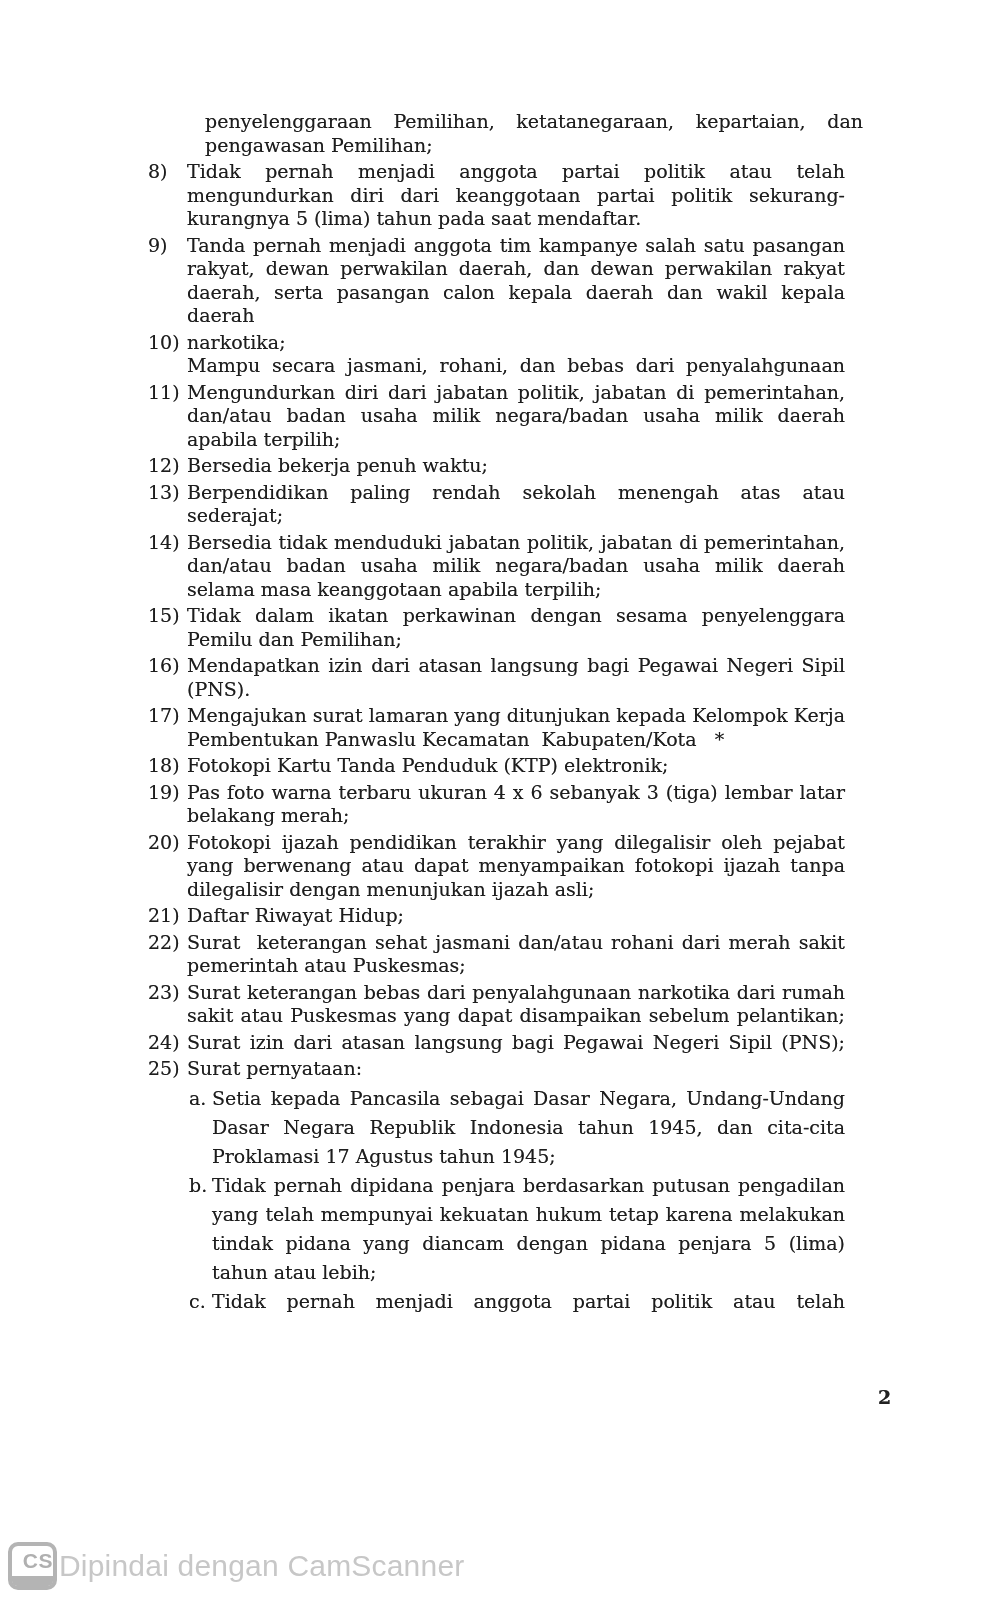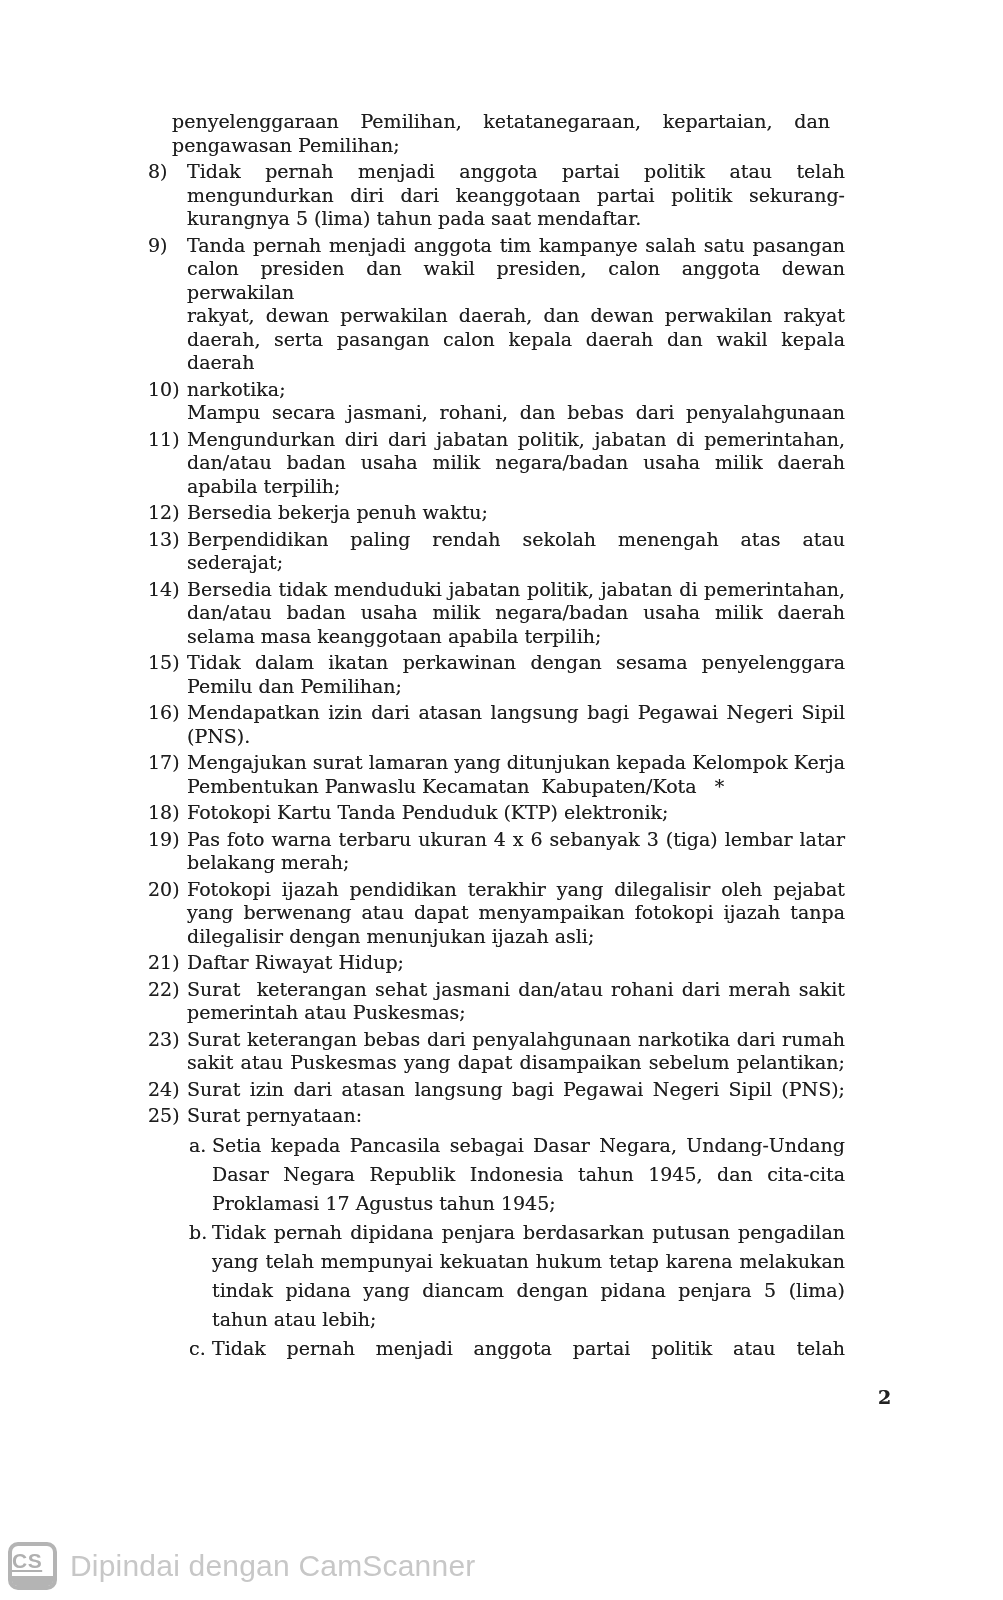--- a/index.html
+++ b/index.html
@@ -8,21 +8,21 @@
     font-family:"DejaVu Serif","Liberation Serif",serif;
   }
   .page{position:relative;width:1003px;height:1600px;background:#ffffff;}
   .content{
     position:absolute;left:148px;top:110px;width:697px;
     color:#1d1d1d;font-size:19px;
     text-shadow:0 0 0.5px rgba(20,20,20,0.55);
   }
   .line{line-height:23.5px;white-space:pre-wrap;}
   .line.j{text-align:justify;text-align-last:justify;}
-  .cont{margin-left:24px;width:658px;margin-bottom:3px;}
+  .cont{margin-left:57px;width:658px;margin-bottom:3px;}
   .item{display:flex;margin-bottom:3px;}
   .item .num{width:39px;flex:none;}
   .item .body{width:658px;flex:none;}
   #sublist{margin-left:41px;width:656px;margin-top:3px;}
   .sub{display:flex;}
   .sub .label{width:23px;flex:none;line-height:29px;}
   .sub .body{width:633px;flex:none;}
   .sub .line{line-height:29px;}
   .pagenum{
     position:absolute;left:878px;top:1386px;
@@ -31,30 +31,30 @@
   }
   .footer{
     position:absolute;left:8px;top:1540px;height:52px;
     display:flex;align-items:center;
   }
   .cs-icon{
     position:relative;width:49px;height:48px;box-sizing:border-box;
     border:4px solid #b4b4b4;border-radius:10px;background:#fff;flex:none;
   }
   .cs-letters{
-    position:absolute;top:3px;left:0;right:0;text-align:left;
+    position:absolute;top:3px;left:0;right:0;text-align:right;
     font-family:"Liberation Sans",sans-serif;font-weight:700;
-    font-size:21px;color:#b0b0b0;letter-spacing:0.5px;text-decoration:underline;
+    font-size:21px;color:#b0b0b0;letter-spacing:0.5px;
   }
   .cs-bottom{
     position:absolute;left:0;right:0;bottom:0;height:10px;
     background:#b4b4b4;border-radius:0 0 5px 5px;
   }
   .wm{
-    margin-left:13px;
+    margin-left:2px;
     font-family:"Liberation Sans",sans-serif;
     font-size:30px;color:#c7c7c7;letter-spacing:0.2px;
   }
 </style>
 </head>
 <body>
 
 <div class="page">
   <div class="content">
     <div class="cont" id="cont">
@@ -67,21 +67,20 @@
           <div class="body">
             <div class="line j">Tidak pernah menjadi anggota partai politik atau telah</div>
             <div class="line j">mengundurkan diri dari keanggotaan partai politik sekurang-</div>
             <div class="line">kurangnya 5 (lima) tahun pada saat mendaftar.</div>
           </div>
         </div>
         <div class="item">
           <div class="num">9)</div>
           <div class="body">
             <div class="line j">Tanda pernah menjadi anggota tim kampanye salah satu pasangan</div>
-            <div class="line j">calon presiden dan wakil presiden, calon anggota dewan perwakilan</div>
             <div class="line j">rakyat, dewan perwakilan daerah, dan dewan perwakilan rakyat</div>
             <div class="line j">daerah, serta pasangan calon kepala daerah dan wakil kepala daerah</div>
           </div>
         </div>
         <div class="item">
           <div class="num">10)</div>
           <div class="body">
             <div class="line">narkotika;</div>
             <div class="line j">Mampu secara jasmani, rohani, dan bebas dari penyalahgunaan</div>
           </div>

